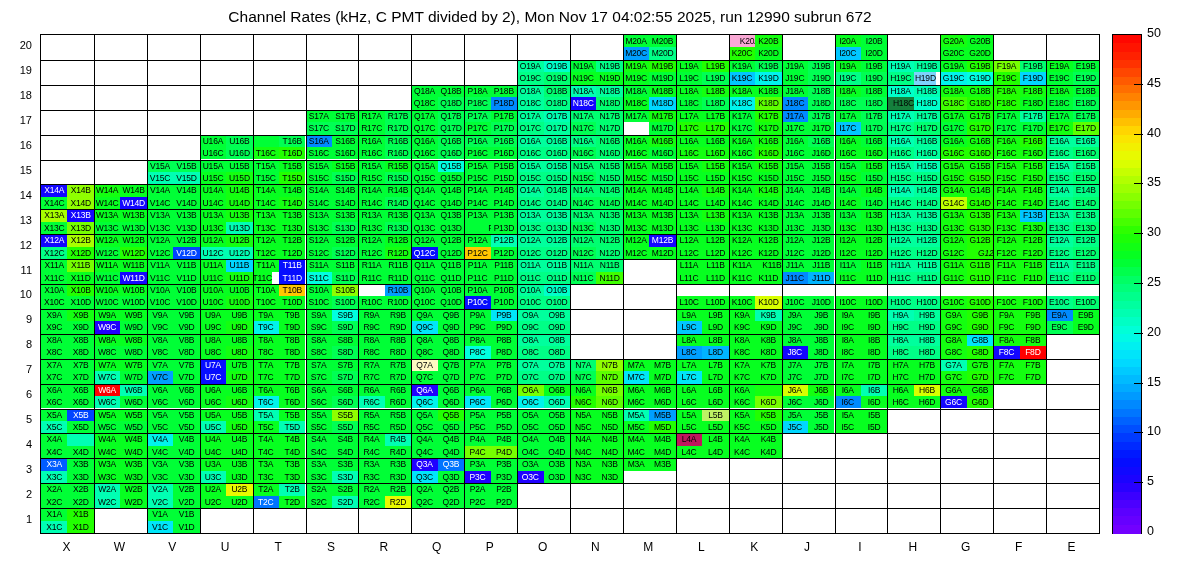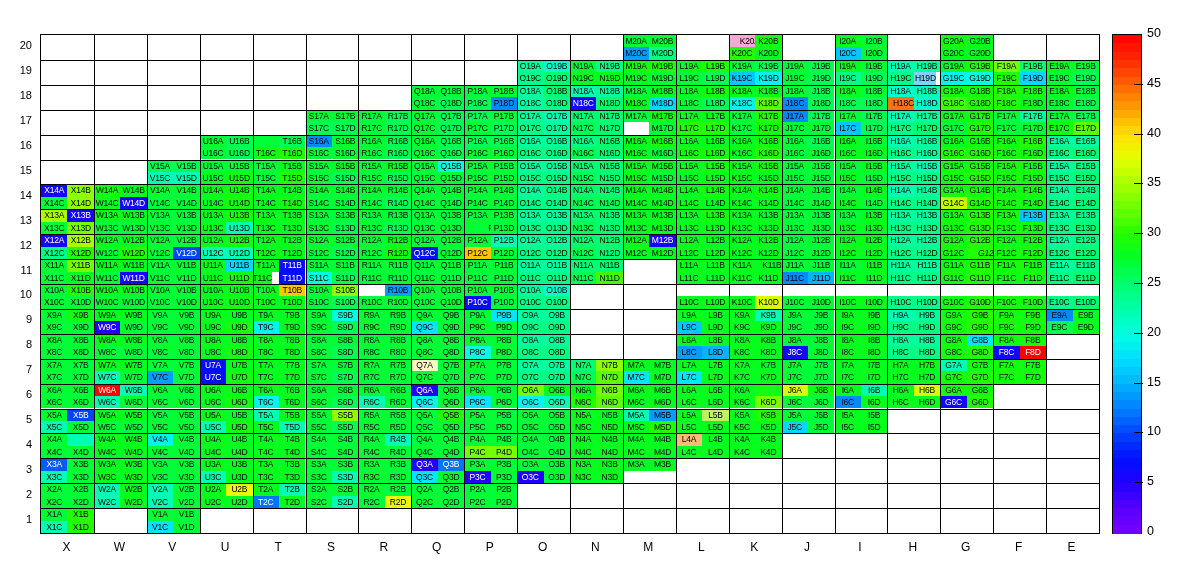--- a/index.html
+++ b/index.html
@@ -22,20 +22,21 @@
         box-sizing:border-box;border:1px solid #000;}
   .cseg{position:absolute;left:0;width:100%;}
   .ctick{position:absolute;left:1134px;width:9px;height:1px;background:#000;}
   .clab{position:absolute;left:1147px;font-size:12.5px;color:#000;}
 </style>
 </head>
 <body>
 
 <div id="root">
 
+  <div id="title">Channel Rates (kHz, C PMT divided by 2), Mon Nov 17 04:02:55 2025, run 12990 subrun 672</div>
 
   <div id="plot">
     <div id="cells">
         <div class="sub" style="left: 0px; top: 149.4px; width: 26.45px; height: 12.45px; background: rgb(19, 6, 255); color: rgb(255, 255, 255);">X14A</div>
         <div class="sub" style="left: 26.45px; top: 149.4px; width: 26.45px; height: 12.45px; background: rgb(143, 255, 0); color: rgb(0, 0, 0);">X14B</div>
         <div class="sub" style="left: 0px; top: 161.85px; width: 26.45px; height: 12.45px; background: rgb(0, 255, 54); color: rgb(0, 0, 0);">X14C</div>
         <div class="sub" style="left: 26.45px; top: 161.85px; width: 26.45px; height: 12.45px; background: rgb(143, 255, 0); color: rgb(0, 0, 0);">X14D</div>
         <div class="sub" style="left: 0px; top: 174.3px; width: 26.45px; height: 12.45px; background: rgb(168, 255, 0); color: rgb(0, 0, 0);">X13A</div>
         <div class="sub" style="left: 26.45px; top: 174.3px; width: 26.45px; height: 12.45px; background: rgb(19, 6, 255); color: rgb(255, 255, 255);">X13B</div>
         <div class="sub" style="left: 0px; top: 186.75px; width: 26.45px; height: 12.45px; background: rgb(0, 255, 54); color: rgb(0, 0, 0);">X13C</div>
@@ -813,21 +814,21 @@
         <div class="sub" style="left: 634.8px; top: 336.15px; width: 26.45px; height: 12.45px; background: rgb(0, 230, 249); color: rgb(0, 0, 0);">L7C</div>
         <div class="sub" style="left: 661.25px; top: 336.15px; width: 26.45px; height: 12.45px; background: rgb(7, 255, 32); color: rgb(0, 0, 0);">L7D</div>
         <div class="sub" style="left: 634.8px; top: 348.6px; width: 26.45px; height: 12.45px; background: rgb(7, 255, 32); color: rgb(0, 0, 0);">L6A</div>
         <div class="sub" style="left: 661.25px; top: 348.6px; width: 26.45px; height: 12.45px; background: rgb(7, 255, 32); color: rgb(0, 0, 0);">L6B</div>
         <div class="sub" style="left: 634.8px; top: 361.05px; width: 26.45px; height: 12.45px; background: rgb(7, 255, 32); color: rgb(0, 0, 0);">L6C</div>
         <div class="sub" style="left: 661.25px; top: 361.05px; width: 26.45px; height: 12.45px; background: rgb(7, 255, 32); color: rgb(0, 0, 0);">L6D</div>
         <div class="sub" style="left: 634.8px; top: 373.5px; width: 26.45px; height: 12.45px; background: rgb(7, 255, 32); color: rgb(0, 0, 0);">L5A</div>
         <div class="sub" style="left: 661.25px; top: 373.5px; width: 26.45px; height: 12.45px; background: #bef264; color: rgb(0, 0, 0);">L5B</div>
         <div class="sub" style="left: 634.8px; top: 385.95px; width: 26.45px; height: 12.45px; background: rgb(7, 255, 32); color: rgb(0, 0, 0);">L5C</div>
         <div class="sub" style="left: 661.25px; top: 385.95px; width: 26.45px; height: 12.45px; background: rgb(7, 255, 32); color: rgb(0, 0, 0);">L5D</div>
-        <div class="sub" style="left: 634.8px; top: 398.4px; width: 26.45px; height: 12.45px; background: #fdba74; color: rgb(0, 0, 0);">L4A</div>
+        <div class="sub" style="left: 634.8px; top: 398.4px; width: 26.45px; height: 12.45px; background: #be185d; color: rgb(0, 0, 0);">L4A</div>
         <div class="sub" style="left: 661.25px; top: 398.4px; width: 26.45px; height: 12.45px; background: rgb(7, 255, 32); color: rgb(0, 0, 0);">L4B</div>
         <div class="sub" style="left: 634.8px; top: 410.85px; width: 26.45px; height: 12.45px; background: rgb(7, 255, 32); color: rgb(0, 0, 0);">L4C</div>
         <div class="sub" style="left: 661.25px; top: 410.85px; width: 26.45px; height: 12.45px; background: rgb(7, 255, 32); color: rgb(0, 0, 0);">L4D</div>
         <div class="sub" style="left: 687.7px; top: 0px; width: 42px; height: 12.45px; background: #f9a8d4; color: rgb(0, 0, 0);">K20A</div>
         <div class="sub" style="left: 714.15px; top: 0px; width: 26.45px; height: 12.45px; background: rgb(20, 255, 16); color: rgb(0, 0, 0);">K20B</div>
         <div class="sub" style="left: 687.7px; top: 12.45px; width: 26.45px; height: 12.45px; background: rgb(34, 255, 0); color: rgb(0, 0, 0);">K20C</div>
         <div class="sub" style="left: 714.15px; top: 12.45px; width: 26.45px; height: 12.45px; background: rgb(7, 255, 32); color: rgb(0, 0, 0);">K20D</div>
         <div class="sub" style="left: 687.7px; top: 24.9px; width: 26.45px; height: 12.45px; background: rgb(0, 255, 54); color: rgb(0, 0, 0);">K19A</div>
         <div class="sub" style="left: 714.15px; top: 24.9px; width: 26.45px; height: 12.45px; background: rgb(0, 255, 83); color: rgb(0, 0, 0);">K19B</div>
         <div class="sub" style="left: 687.7px; top: 37.35px; width: 26.45px; height: 12.45px; background: rgb(0, 198, 255); color: rgb(0, 0, 0);">K19C</div>
@@ -1009,21 +1010,21 @@
         <div class="sub" style="left: 793.5px; top: 373.5px; width: 26.45px; height: 12.45px; background: rgb(7, 255, 32); color: rgb(0, 0, 0);">I5A</div>
         <div class="sub" style="left: 819.95px; top: 373.5px; width: 26.45px; height: 12.45px; background: rgb(7, 255, 32); color: rgb(0, 0, 0);">I5B</div>
         <div class="sub" style="left: 793.5px; top: 385.95px; width: 26.45px; height: 12.45px; background: rgb(7, 255, 32); color: rgb(0, 0, 0);">I5C</div>
         <div class="sub" style="left: 819.95px; top: 385.95px; width: 26.45px; height: 12.45px; background: rgb(7, 255, 32); color: rgb(0, 0, 0);">I5D</div>
         <div class="sub" style="left: 846.4px; top: 24.9px; width: 26.45px; height: 12.45px; background: rgb(0, 255, 179); color: rgb(0, 0, 0);">H19A</div>
         <div class="sub" style="left: 872.85px; top: 24.9px; width: 26.45px; height: 12.45px; background: rgb(0, 255, 157); color: rgb(0, 0, 0);">H19B</div>
         <div class="sub" style="left: 846.4px; top: 37.35px; width: 26.45px; height: 12.45px; background: rgb(0, 255, 134); color: rgb(0, 0, 0);">H19C</div>
         <div class="sub" style="left: 872.85px; top: 37.35px; width: 22px; height: 12.45px; background: #7dd3fc; color: rgb(0, 0, 0); text-align: right;">H19D</div>
         <div class="sub" style="left: 846.4px; top: 49.8px; width: 26.45px; height: 12.45px; background: rgb(0, 255, 202); color: rgb(0, 0, 0);">H18A</div>
         <div class="sub" style="left: 872.85px; top: 49.8px; width: 26.45px; height: 12.45px; background: rgb(0, 255, 179); color: rgb(0, 0, 0);">H18B</div>
-        <div class="sub" style="left: 846.4px; top: 62.25px; width: 32px; height: 12.45px; background: #f97316; color: rgb(0, 0, 0);">H18C</div>
+        <div class="sub" style="left: 846.4px; top: 62.25px; width: 32px; height: 12.45px; background: #15803d; color: rgb(0, 0, 0);">H18C</div>
         <div class="sub" style="left: 872.85px; top: 62.25px; width: 26.45px; height: 12.45px; background: rgb(0, 255, 202); color: rgb(0, 0, 0);">H18D</div>
         <div class="sub" style="left: 846.4px; top: 74.7px; width: 26.45px; height: 12.45px; background: rgb(0, 255, 179); color: rgb(0, 0, 0);">H17A</div>
         <div class="sub" style="left: 872.85px; top: 74.7px; width: 26.45px; height: 12.45px; background: rgb(0, 255, 157); color: rgb(0, 0, 0);">H17B</div>
         <div class="sub" style="left: 846.4px; top: 87.15px; width: 26.45px; height: 12.45px; background: rgb(0, 255, 134); color: rgb(0, 0, 0);">H17C</div>
         <div class="sub" style="left: 872.85px; top: 87.15px; width: 26.45px; height: 12.45px; background: rgb(0, 255, 112); color: rgb(0, 0, 0);">H17D</div>
         <div class="sub" style="left: 846.4px; top: 99.6px; width: 26.45px; height: 12.45px; background: rgb(0, 255, 179); color: rgb(0, 0, 0);">H16A</div>
         <div class="sub" style="left: 872.85px; top: 99.6px; width: 26.45px; height: 12.45px; background: rgb(0, 255, 157); color: rgb(0, 0, 0);">H16B</div>
         <div class="sub" style="left: 846.4px; top: 112.05px; width: 26.45px; height: 12.45px; background: rgb(0, 255, 134); color: rgb(0, 0, 0);">H16C</div>
         <div class="sub" style="left: 872.85px; top: 112.05px; width: 26.45px; height: 12.45px; background: rgb(0, 255, 157); color: rgb(0, 0, 0);">H16D</div>
         <div class="sub" style="left: 846.4px; top: 124.5px; width: 26.45px; height: 12.45px; background: rgb(0, 255, 157); color: rgb(0, 0, 0);">H15A</div>

